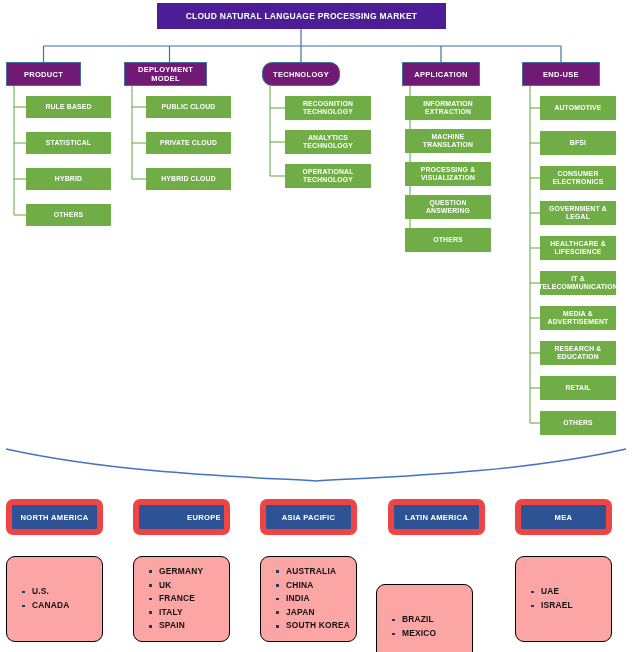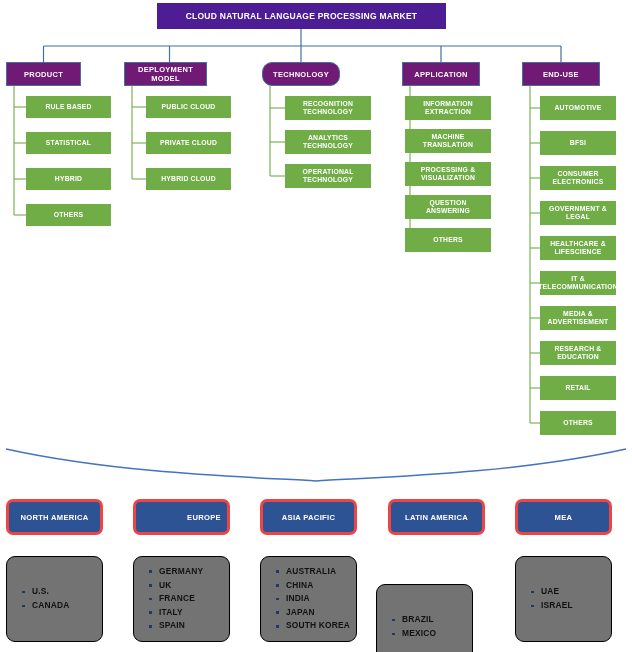--- a/index.html
+++ b/index.html
@@ -54,35 +54,35 @@
     text-align:center;
     box-sizing:border-box;
     padding:1px 2px;
   }
 
   
   .region-head{
     position:absolute;
     height:36px;
     background:#2e5395;
-    border:3px solid #ef4444;
+    border:6px solid #ef4444;
     border-radius:7px;
     color:#ffffff;
     font-size:7.6px;
     font-weight:bold;
     letter-spacing:.3px;
     display:flex;align-items:center;justify-content:center;
     text-align:center;
     box-sizing:border-box;
   }
   .region-body{
     position:absolute;
     top:556px;
     height:86px;
-    background:#737373;
+    background:#fca5a5;
     border:1.4px solid #000000;
     border-radius:9px;
     box-sizing:border-box;
     display:flex;align-items:center;
     padding-left:14px;
   }
   .region-body ul{
     margin:0;padding:0;list-style:none;
   }
   .region-body li{

